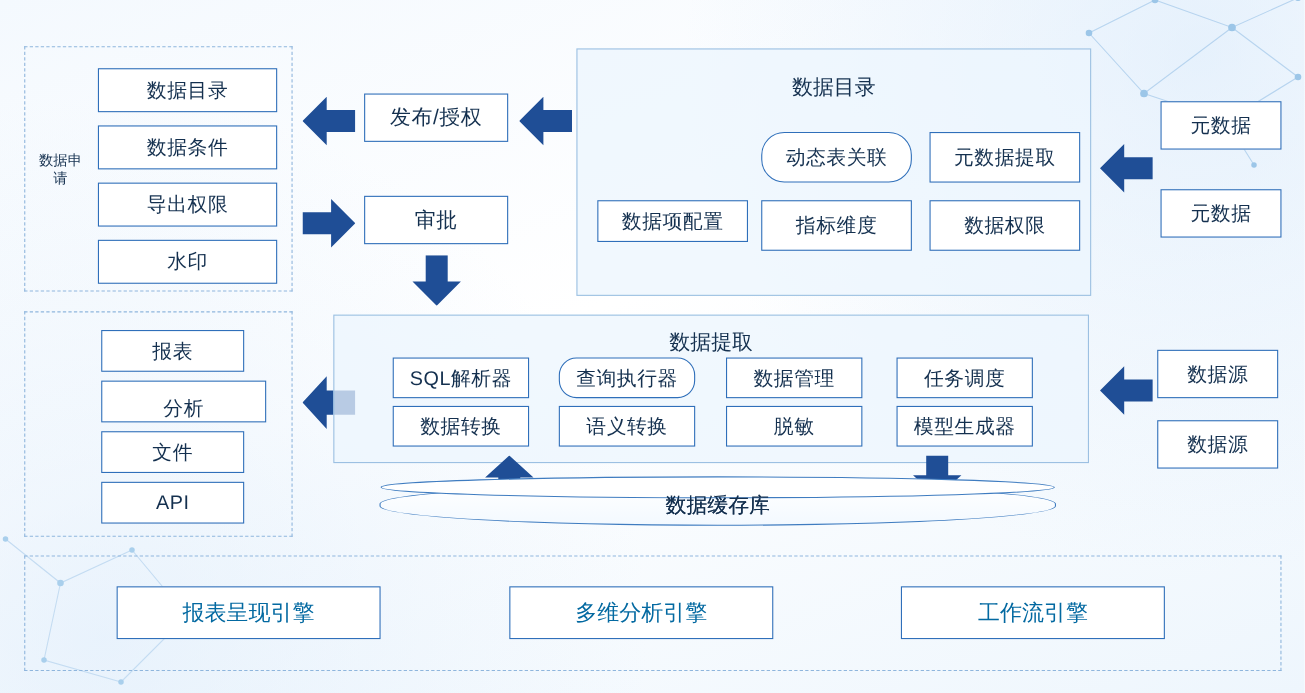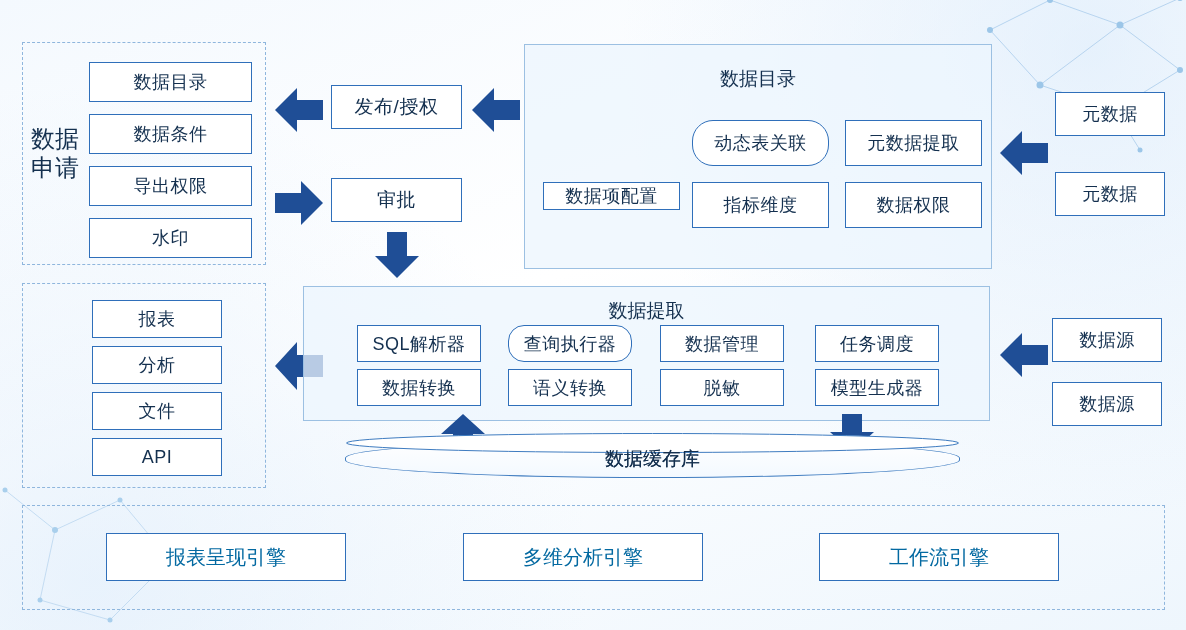--- a/index.html
+++ b/index.html
@@ -51,21 +51,21 @@
     color: #14304f;
     font-size: 18px;
     letter-spacing: 0.5px;
   }
   .cell.big { font-size: 19px; }
   .vlabel {
     position: absolute;
     display: flex;
     align-items: center;
     justify-content: center;
-    font-size: 24px;
+    font-size: 13px;
     color: #14304f;
     line-height: 1.18;
     text-align: center;
     box-sizing: border-box;
   }
   .panel-title {
     position: absolute;
     font-size: 19px;
     color: #14304f;
     text-align: center;
@@ -184,21 +184,21 @@
   <div class="panel" style="left:524px; top:44px; width:468px; height:225px;"></div>
   <div class="panel-title" style="left:524px; top:66px; width:468px;">
     <span>数据目录</span>
   </div>
   <div class="cell" style="left:692px; top:120px; width:137px; height:46px;border-radius:21px;">
     <span>动态表关联</span>
   </div>
   <div class="cell" style="left:845px; top:120px; width:137px; height:46px;">
     <span>元数据提取</span>
   </div>
-  <div class="cell" style="left:543px; top:182px; width:137px; height:28px;">
+  <div class="cell" style="left:543px; top:182px; width:137px; height:38px;">
     <span>数据项配置</span>
   </div>
   <div class="cell" style="left:692px; top:182px; width:137px; height:46px;">
     <span>指标维度</span>
   </div>
   <div class="cell" style="left:845px; top:182px; width:137px; height:46px;">
     <span>数据权限</span>
   </div>
 
   <svg class="arrow" style="left:1000px; top:128px; width:48px; height:50px;" viewBox="0 0 48 50">
@@ -209,21 +209,21 @@
     <span>元数据</span>
   </div>
   <div class="cell" style="left:1055px; top:172px; width:110px; height:44px;">
     <span>元数据</span>
   </div>
 
   <div class="group dashed" style="left:22px; top:283px; width:244px; height:205px;"></div>
   <div class="cell" style="left:92px; top:300px; width:130px; height:38px;">
     <span>报表</span>
   </div>
-  <div class="cell" style="left:92px; top:346px; width:130px; height:38px;">
+  <div class="cell" style="left:92px; top:346px; width:150px; height:38px;align-items:flex-end;">
     <span>分析</span>
   </div>
   <div class="cell" style="left:92px; top:392px; width:130px; height:38px;">
     <span>文件</span>
   </div>
   <div class="cell" style="left:92px; top:438px; width:130px; height:38px;">
     <span>API</span>
   </div>
 
   <svg class="arrow" style="left:275px; top:338px; width:48px; height:56px;" viewBox="0 0 48 56">

